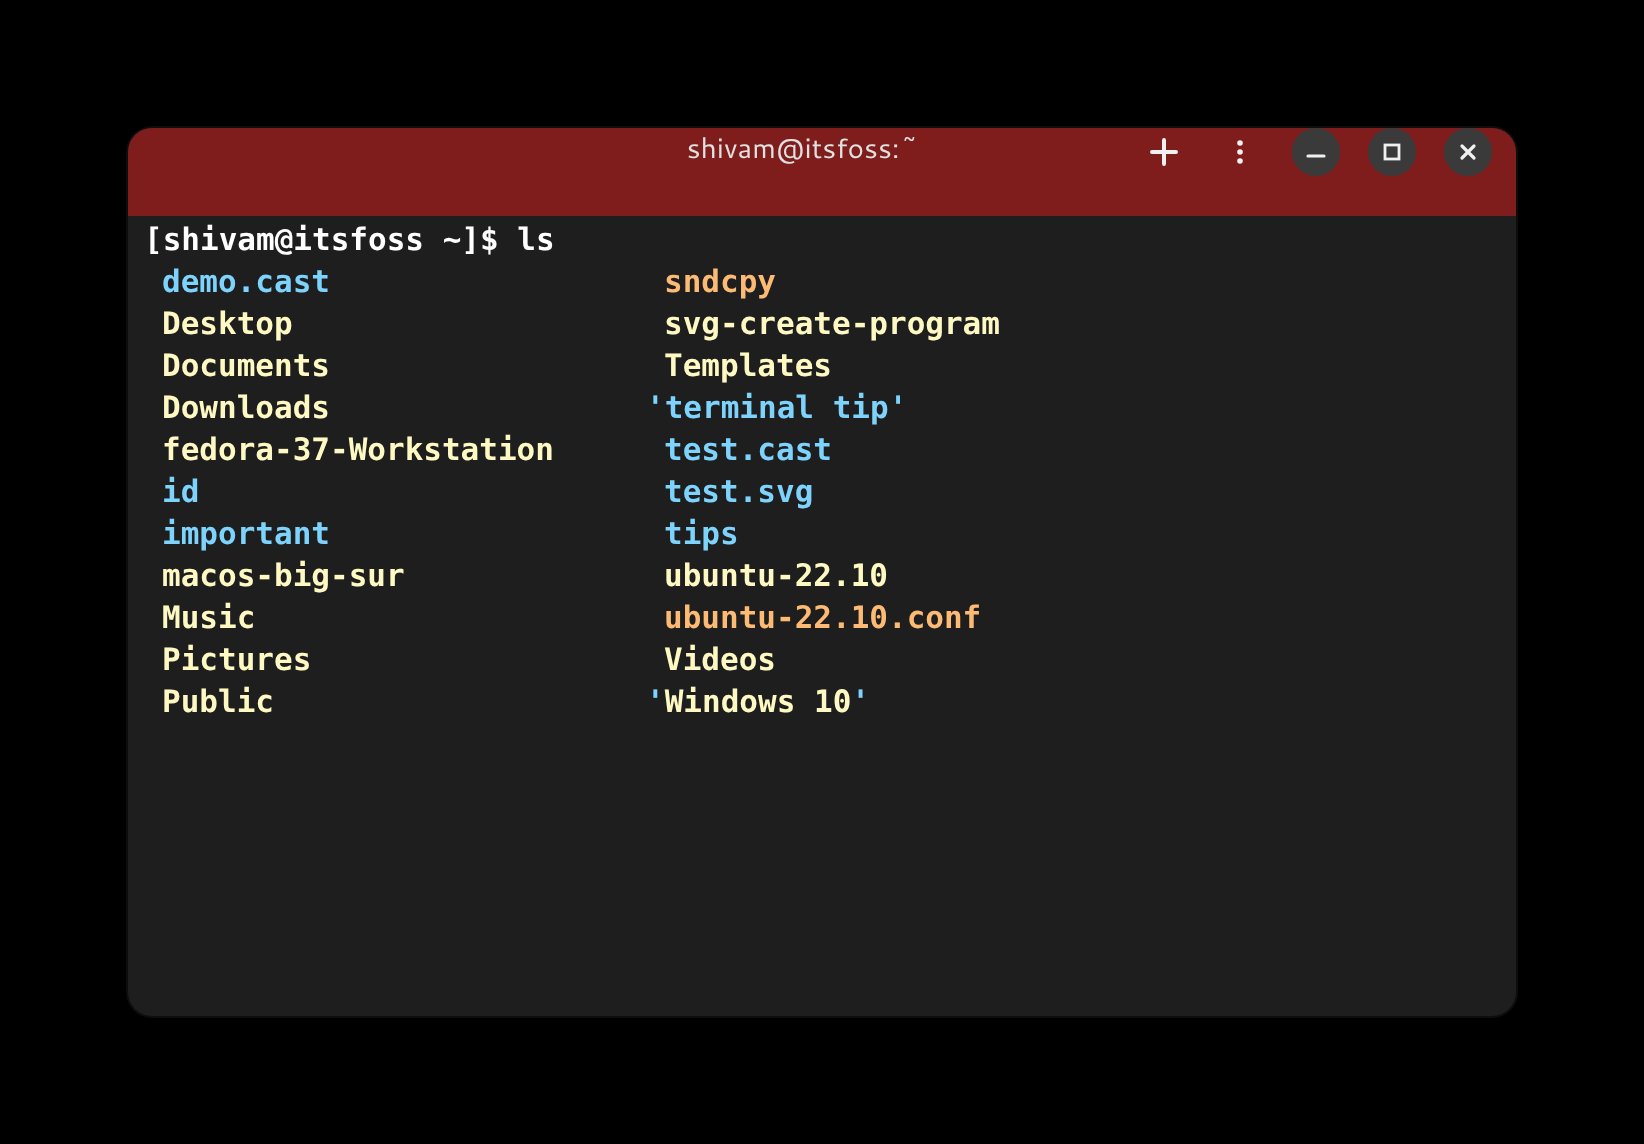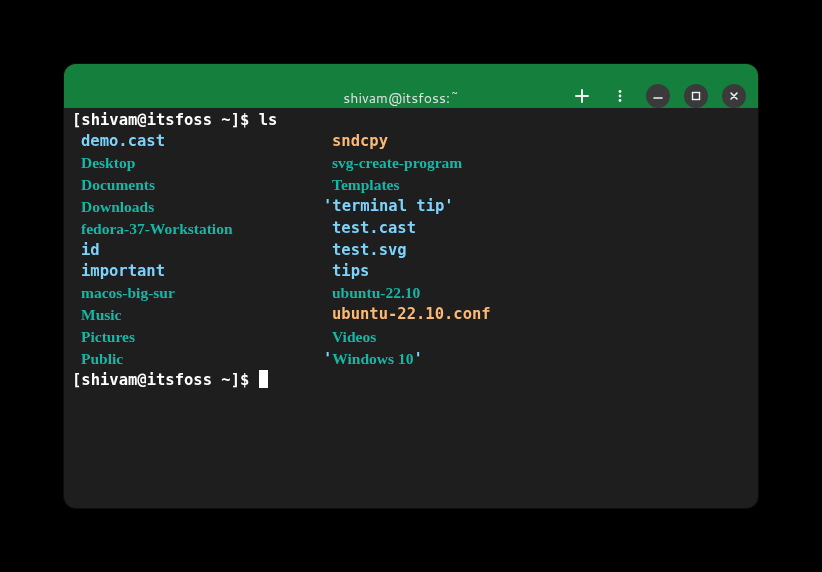--- a/index.html
+++ b/index.html
@@ -22,24 +22,24 @@
       background: #1e1e1e;
       border-radius: 12px;
       overflow: hidden;
       display: flex;
       flex-direction: column;
       box-shadow: 0 0 0 1px rgba(255,255,255,0.05);
     }
     .titlebar {
       height: 44px;
       display: flex;
-      align-items: flex-end;
+      align-items: flex-start;
       justify-content: space-between;
       padding: 0 12px 0 0;
-      background: #15803d;
+      background: #7f1d1d;
     }
     .titlebar-left {
       flex: 1;
     }
     .titlebar-center {
       flex: 2;
       text-align: center;
       color: #e0e0e0;
       font-family: 'Cantarell', 'DejaVu Sans', sans-serif;
       font-size: 14px;
@@ -90,22 +90,21 @@
     .prompt-user {
       color: #ffffff;
     }
     .prompt-command {
       color: #ffffff;
     }
     .ls-output {
       white-space: pre;
     }
     .c-dir {
-      color: #14b8a6;
-      font-family: Liberation Serif, serif;
+      color: #fef9c3;
     }
     .c-file {
       color: #7dd3fc;
     }
     .c-exec {
       color: #fdba74;
     }
     .cursor {
       display: inline-block;
       width: 9px;
@@ -162,15 +161,14 @@
       <div class="window-btn">
         <svg width="10" height="10" viewBox="0 0 10 10">
             <path d="M2 2l6 6M8 2l-6 6" stroke="currentColor" stroke-width="1.6" stroke-linecap="round"></path>
           </svg>
       </div>
     </div>
   </div>
   <div class="terminal-body">
     <div class="prompt-line"><span class="prompt-bracket">[</span><span class="prompt-user">shivam@itsfoss</span><span> ~</span><span class="prompt-close">]$ </span><span class="prompt-command">ls</span></div>
     <div class="ls-output" id="ls-output"><div class="row"><span class="col1"><span class="c-file">demo.cast</span></span><span class="col2"><span class="c-exec">sndcpy</span></span></div><div class="row"><span class="col1"><span class="c-dir">Desktop</span></span><span class="col2"><span class="c-dir">svg-create-program</span></span></div><div class="row"><span class="col1"><span class="c-dir">Documents</span></span><span class="col2"><span class="c-dir">Templates</span></span></div><div class="row"><span class="col1"><span class="c-dir">Downloads</span></span><span class="col2q"><span class="c-file">'</span><span class="c-file">terminal tip</span><span class="c-file">'</span></span></div><div class="row"><span class="col1"><span class="c-dir">fedora-37-Workstation</span></span><span class="col2"><span class="c-file">test.cast</span></span></div><div class="row"><span class="col1"><span class="c-file">id</span></span><span class="col2"><span class="c-file">test.svg</span></span></div><div class="row"><span class="col1"><span class="c-file">important</span></span><span class="col2"><span class="c-file">tips</span></span></div><div class="row"><span class="col1"><span class="c-dir">macos-big-sur</span></span><span class="col2"><span class="c-dir">ubuntu-22.10</span></span></div><div class="row"><span class="col1"><span class="c-dir">Music</span></span><span class="col2"><span class="c-exec">ubuntu-22.10.conf</span></span></div><div class="row"><span class="col1"><span class="c-dir">Pictures</span></span><span class="col2"><span class="c-dir">Videos</span></span></div><div class="row"><span class="col1"><span class="c-dir">Public</span></span><span class="col2q"><span class="c-file">'</span><span class="c-dir">Windows 10</span><span class="c-file">'</span></span></div></div>
-    <div class="prompt-line"><span class="prompt-bracket">[</span><span class="prompt-user">shivam@itsfoss</span><span> ~</span><span class="prompt-close">]$ </span><span class="cursor"></span></div>
   </div>
 </div>
 
 </body></html>

